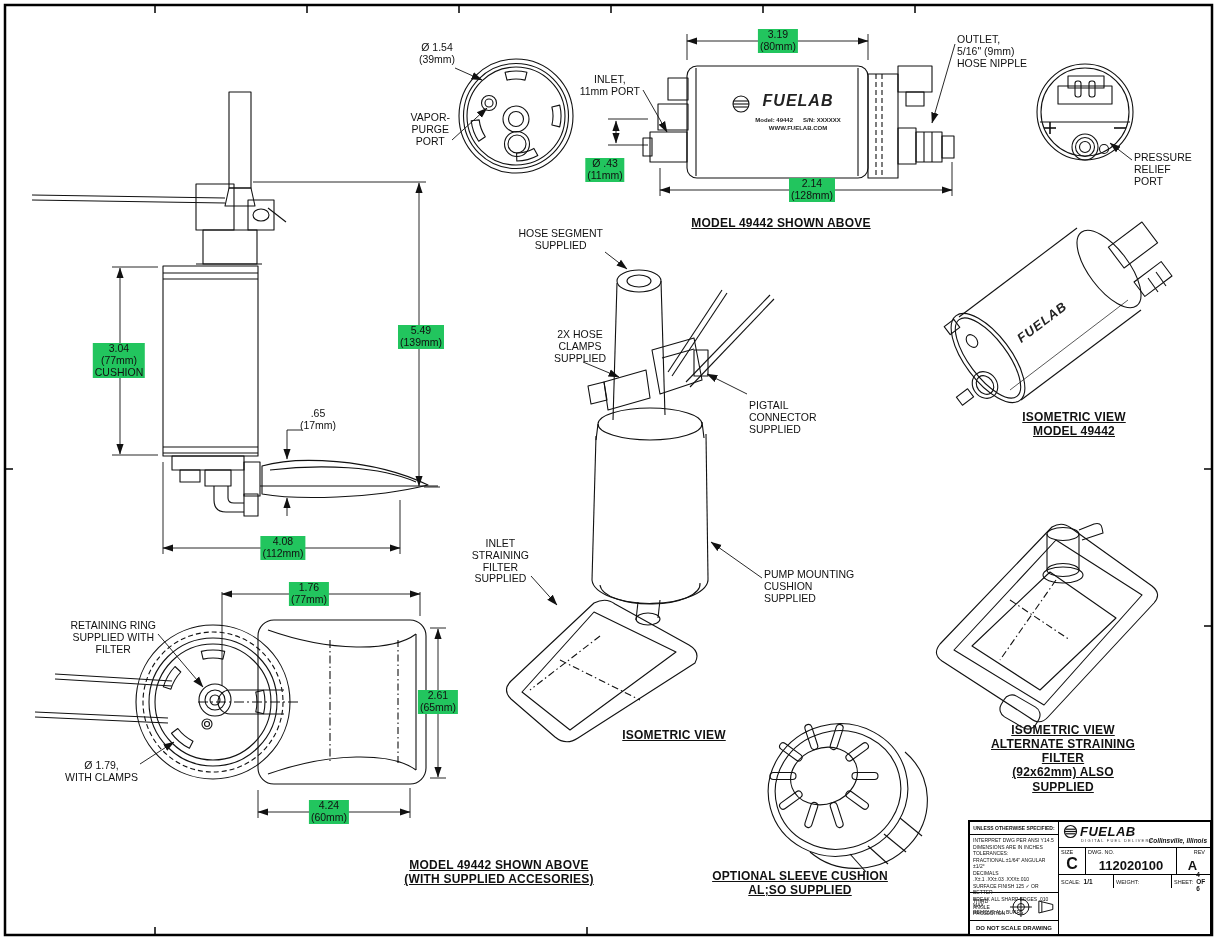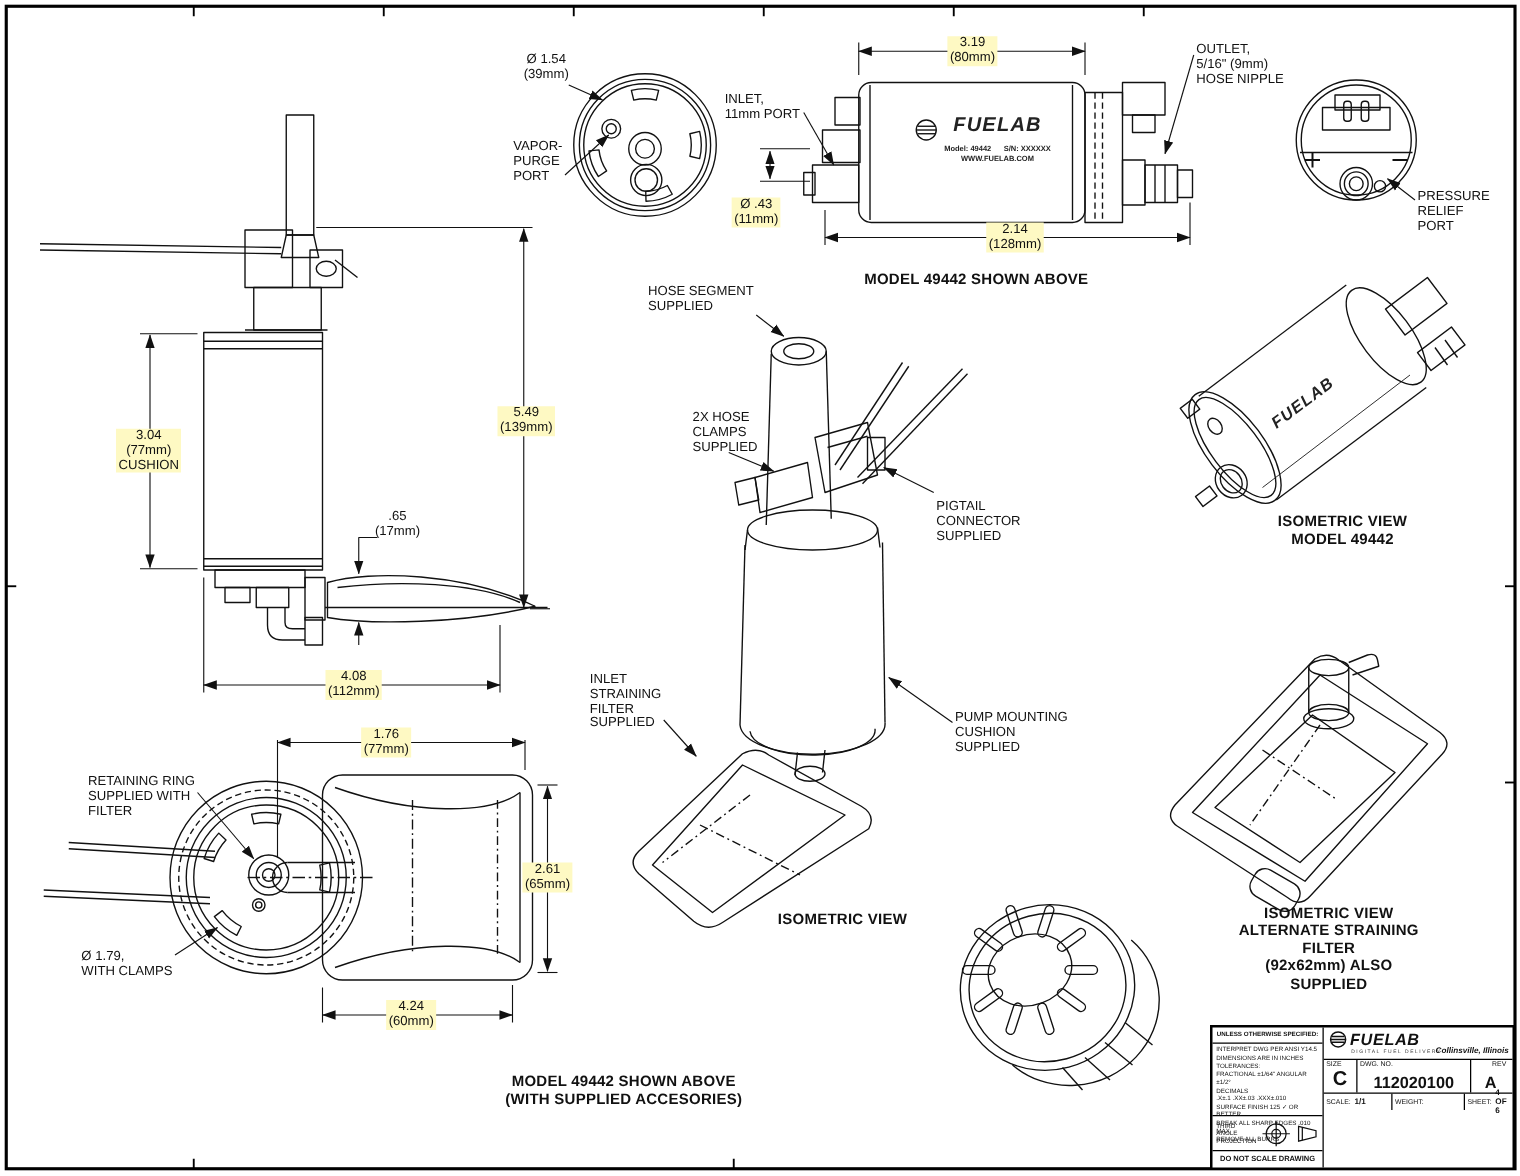--- a/index.html
+++ b/index.html
@@ -1,24 +1,24 @@
 <!DOCTYPE html>
 <html><head>
 <meta charset="utf-8">
 <style>
   html,body{margin:0;padding:0;background:#fff;}
   #stage{position:relative;width:1216px;height:941px;background:#fff;overflow:hidden;
          font-family:"Liberation Sans",sans-serif;color:#111;}
   #art{position:absolute;left:0;top:0;z-index:1;}
   .lb{position:absolute;z-index:3;white-space:pre-line;font:10.5px/1.12 "Liberation Sans",sans-serif;color:#111;}
   .t-c{text-align:center;transform:translateX(-50%);}
-  .t-r{text-align:left;transform:translateX(-100%);}
+  .t-r{text-align:center;transform:translateX(-100%);}
   .t-l{text-align:left;}
-  .dim{background:#fef9c3;padding:0 2px;}
-  .cap{font-weight:bold;font-size:12px;line-height:1.18;letter-spacing:.2px;}
+  .dim{background:#22c55e;padding:0 2px;}
+  .cap{font-weight:bold;font-size:12px;line-height:1.18;letter-spacing:.2px;text-decoration:underline;}
   .logo-wrap{position:absolute;z-index:3;text-align:center;transform:translateX(-50%);}
   .logo-txt{font-weight:bold;font-style:italic;font-size:16px;letter-spacing:1px;color:#222;}
   .pump-fineprint{font-size:6px;font-weight:bold;color:#222;line-height:1.3;white-space:pre;}
   .iso-logo{position:absolute;z-index:3;font-weight:bold;font-style:italic;font-size:13px;color:#222;
             transform:translate(-50%,-50%) rotate(-37deg);letter-spacing:1px;}
   
   #tb{position:absolute;left:968px;top:820px;width:244px;height:116px;z-index:4;
       background:#fff;border:2px solid #000;box-sizing:border-box;}
   #tb *{box-sizing:border-box;}
   .tb-left{position:absolute;left:0;top:0;width:88px;height:112px;}
@@ -388,20 +388,22 @@
 WITH CLAMPS</div>
 <div class="lb t-c dim" style="left:309px;top:582px">1.76
 (77mm)</div>
 <div class="lb t-c dim" style="left:438px;top:690px">2.61
 (65mm)</div>
 <div class="lb t-c dim" style="left:329px;top:800px">4.24
 (60mm)</div>
 
 <div class="lb cap t-c" style="left:499px;top:858px">MODEL 49442 SHOWN ABOVE
 (WITH SUPPLIED ACCESORIES)</div>
+<div class="lb cap t-c" style="left:800px;top:869px">OPTIONAL SLEEVE CUSHION
+AL;SO SUPPLIED</div>
 <div class="lb cap t-c" style="left:1063px;top:723px">ISOMETRIC VIEW
 ALTERNATE STRAINING FILTER
 (92x62mm) ALSO SUPPLIED</div>
 
 <div class="logo-wrap" style="left:798px;top:92px">
   <span class="logo-txt">FUELAB</span>
 </div>
 <div class="lb t-c pump-fineprint" style="left:798px;top:117px">Model: 49442      S/N: XXXXXX</div>
 <div class="lb t-c pump-fineprint" style="left:798px;top:125px">WWW.FUELAB.COM</div>
 <div class="iso-logo" style="left:1042px;top:322px">FUELAB</div>

